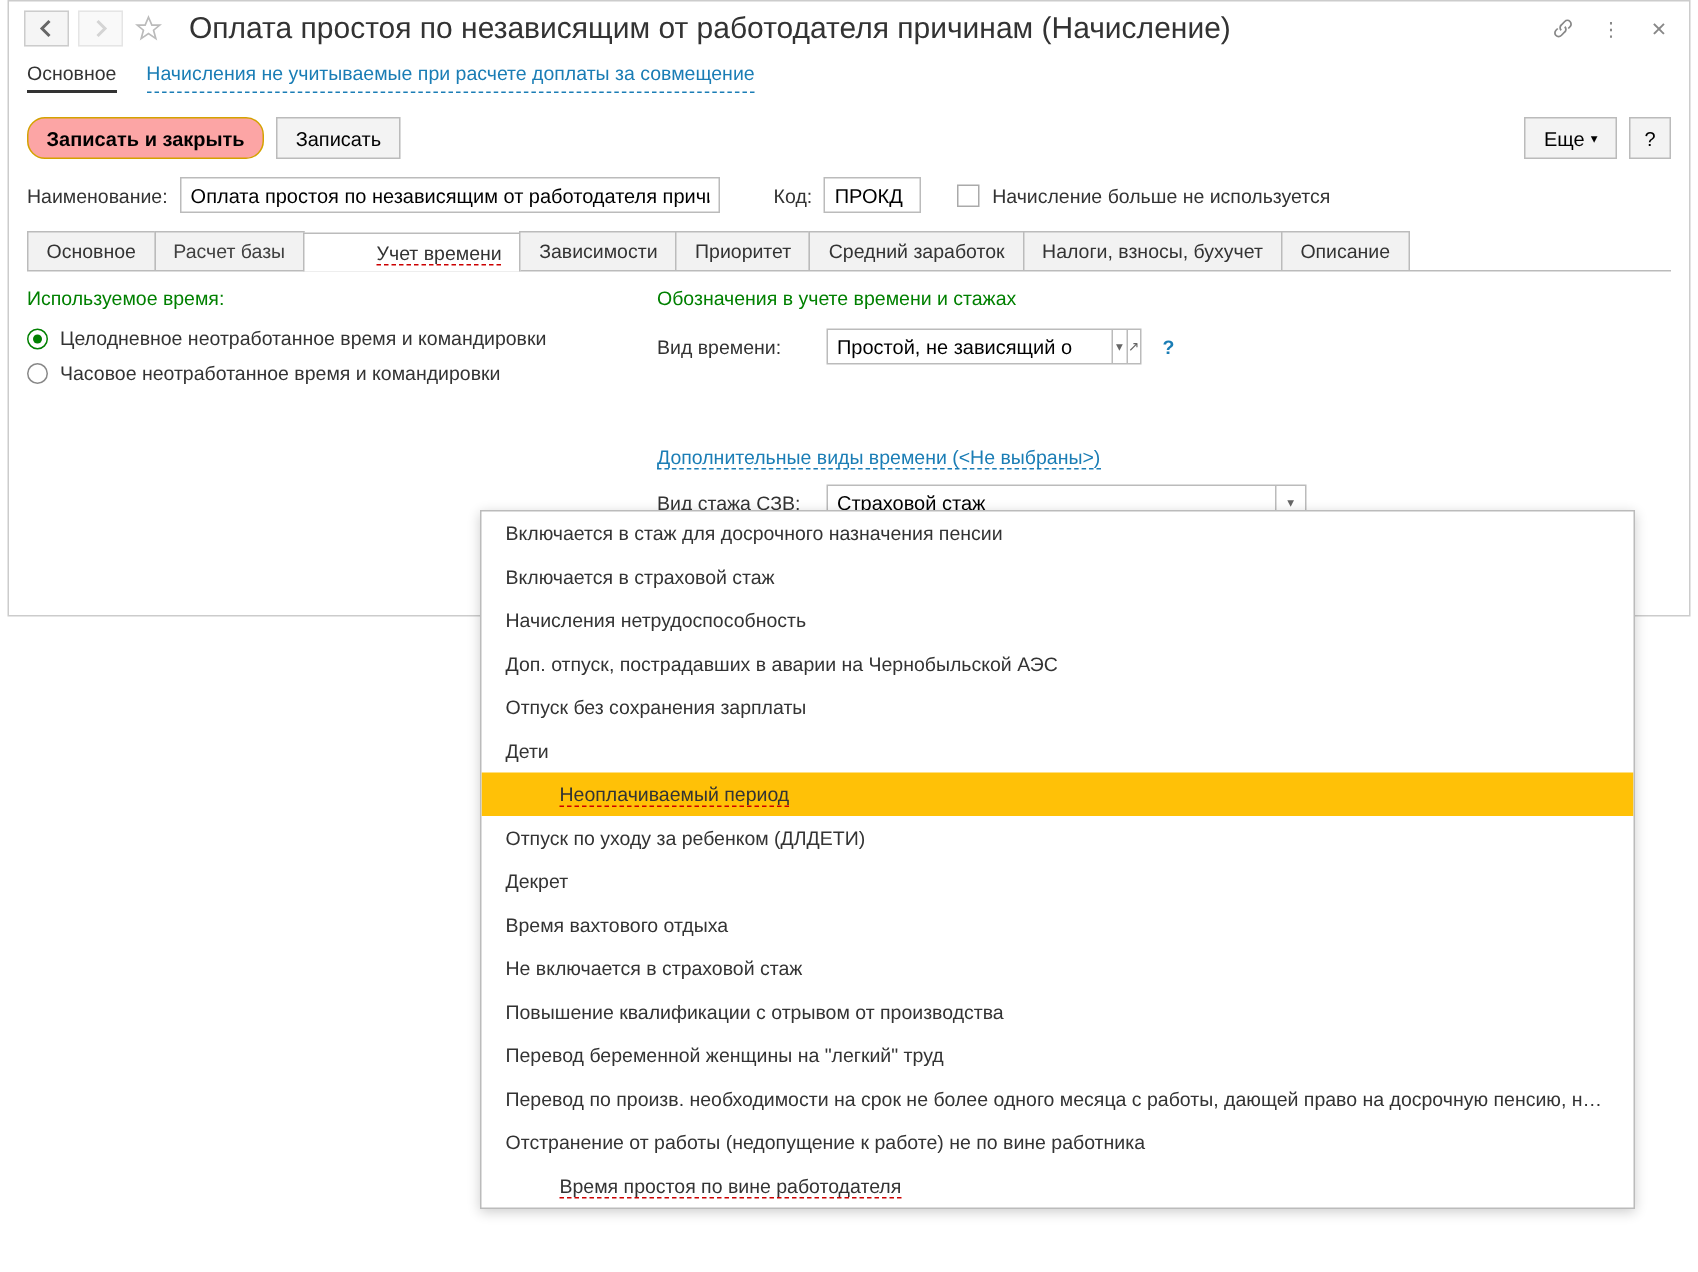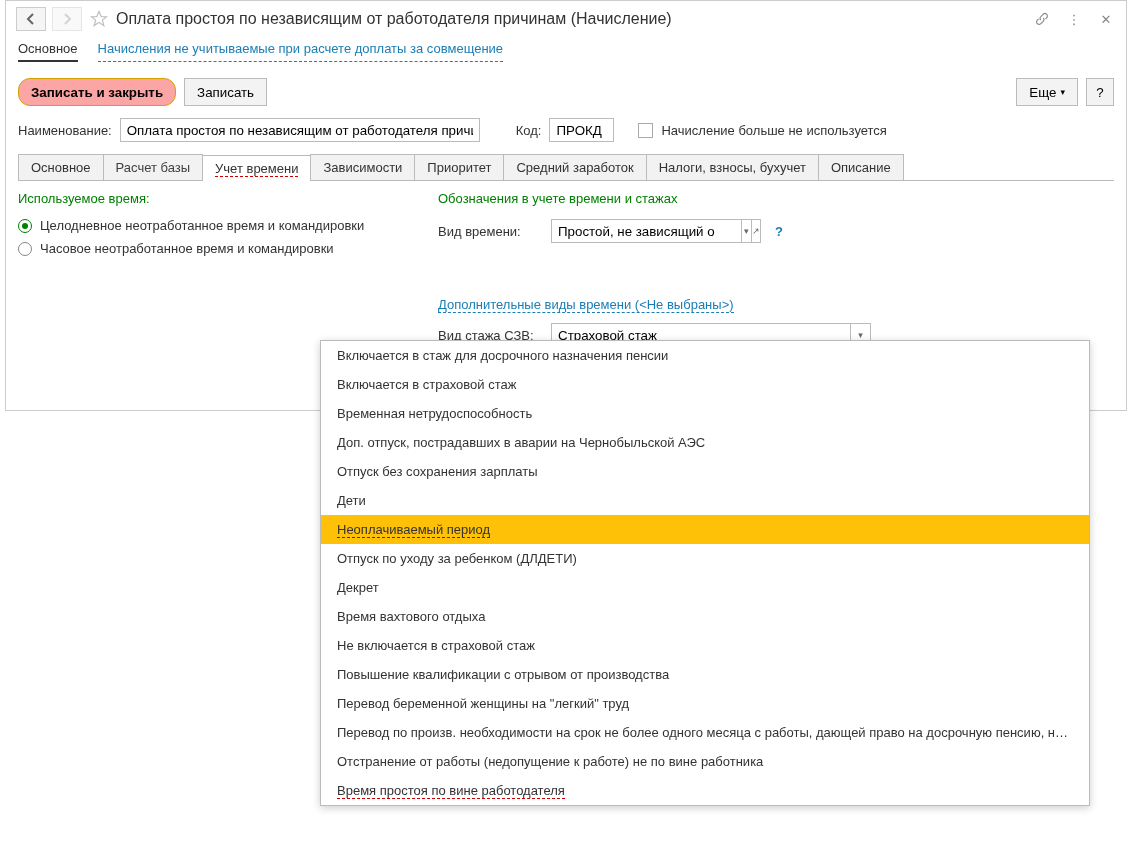--- a/index.html
+++ b/index.html
@@ -1,21 +1,21 @@
 <!DOCTYPE html>
 <html><head>
 <meta charset="utf-8">
 <style>
 * { box-sizing: border-box; margin: 0; padding: 0; }
 body { font-family: Arial, sans-serif; font-size: 13px; color: #333; background: #fff; width: 1132px; height: 848px; overflow: hidden; position: relative; }
 .toolbar-top { display: flex; align-items: center; padding: 6px 10px; gap: 6px; }
 .nav-btn { width: 30px; height: 24px; border: 1px solid #ccc; background: #f5f5f5; display: inline-flex; align-items: center; justify-content: center; cursor: pointer; }
 .nav-btn svg { width: 12px; height: 12px; }
 .star-btn { width: 22px; height: 22px; display: inline-flex; align-items: center; justify-content: center; color: #bbb; cursor: pointer; }
-.page-title { font-size: 16px; color: #333; font-weight: normal; margin-left: 0; white-space: nowrap; }
+.page-title { font-size: 20px; color: #333; font-weight: normal; margin-left: 10px; white-space: nowrap; }
 .spacer { flex: 1; }
 .icon-right { width: 20px; height: 20px; display: inline-flex; align-items: center; justify-content: center; color: #888; cursor: pointer; margin-left: 6px; }
 .section-links { padding: 4px 12px 10px; display: flex; gap: 20px; }
 .section-link { color: #333; cursor: pointer; }
 .section-link.active { border-bottom: 2px solid #333; padding-bottom: 4px; }
 .section-link.inactive { color: #1a7db5; border-bottom: 1px dashed #1a7db5; padding-bottom: 2px; }
 .action-bar { padding: 6px 12px; display: flex; align-items: center; gap: 8px; }
 .btn { border: 1px solid #bbb; padding: 5px 12px; background: #f3f3f3; cursor: pointer; height: 28px; display: inline-flex; align-items: center; }
 .btn-yellow { background: #fca5a5; border-color: #d4a200; font-weight: bold; border-radius: 12px; }
 .btn-more { display: inline-flex; align-items: center; gap: 4px; }
@@ -31,21 +31,21 @@
 .tab.disabled { color: #404040; }
 .tab.active { background: #fff; top: 1px; }
 .tab-content { padding: 10px 12px; display: flex; gap: 30px; }
 .col-left { width: 390px; }
 .col-right { flex: 1; }
 .green-label { color: #008000; margin-bottom: 8px; }
 .radio-row { display: flex; align-items: center; gap: 8px; padding: 4px 0; }
 .radio { width: 14px; height: 14px; border-radius: 50%; border: 1px solid #888; display: inline-flex; align-items: center; justify-content: center; }
 .radio.checked { border-color: #008000; }
 .radio.checked::after { content: ""; width: 6px; height: 6px; background: #008000; border-radius: 50%; }
-.underline-red { border-bottom: 1px dashed #c00; }
+.underline-red { border-bottom: 1px dashed #c00; margin-left: 36px; }
 .field-row { display: flex; align-items: center; gap: 8px; padding: 5px 0; }
 .field-label { width: 105px; }
 .select-box { border: 1px solid #bbb; height: 24px; display: flex; align-items: center; background: #fff; }
 .select-box input { border: none; padding: 0 6px; height: 22px; outline: none; flex: 1; }
 .select-btn { width: 20px; height: 22px; border-left: 1px solid #bbb; display: inline-flex; align-items: center; justify-content: center; cursor: pointer; font-size: 9px; color: #666; }
 .link-blue { color: #1a7db5; border-bottom: 1px dashed #1a7db5; cursor: pointer; display: inline-block; margin-top: 44px; }
 .help-q { color: #1a7db5; font-weight: bold; cursor: pointer; margin-left: 6px; }
 .pfr-highlight { border: 2px solid #c00; padding: 4px 6px; display: flex; align-items: center; gap: 6px; margin-top: 6px; width: 440px; position: relative; }
 .pfr-highlight .field-label { width: 95px; }
 .pfr-highlight .select-box { flex: 1; }
@@ -167,21 +167,21 @@
       <span class="sparkle">✦</span>
       <span class="cursor" style="right:6px;top:18px">↖</span>
     </div>
   </div>
 </div>
 </div>
 
 <div class="dropdown" id="dropdown">
     <div class="dd-item">Включается в стаж для досрочного назначения пенсии</div>
     <div class="dd-item">Включается в страховой стаж</div>
-    <div class="dd-item">Временная нетрудоспособность</div>
+    <div class="dd-item">Начисления нетрудоспособность</div>
     <div class="dd-item">Доп. отпуск, пострадавших в аварии на Чернобыльской АЭС</div>
     <div class="dd-item">Отпуск без сохранения зарплаты</div>
     <div class="dd-item">Дети</div>
     <div class="dd-item hover"><span class="underline-red">Неоплачиваемый период</span></div>
     <div class="dd-item">Отпуск по уходу за ребенком (ДЛДЕТИ)</div>
     <div class="dd-item">Декрет</div>
     <div class="dd-item">Время вахтового отдыха</div>
     <div class="dd-item">Не включается в страховой стаж</div>
     <div class="dd-item">Повышение квалификации с отрывом от производства</div>
     <div class="dd-item">Перевод беременной женщины на "легкий" труд</div>

